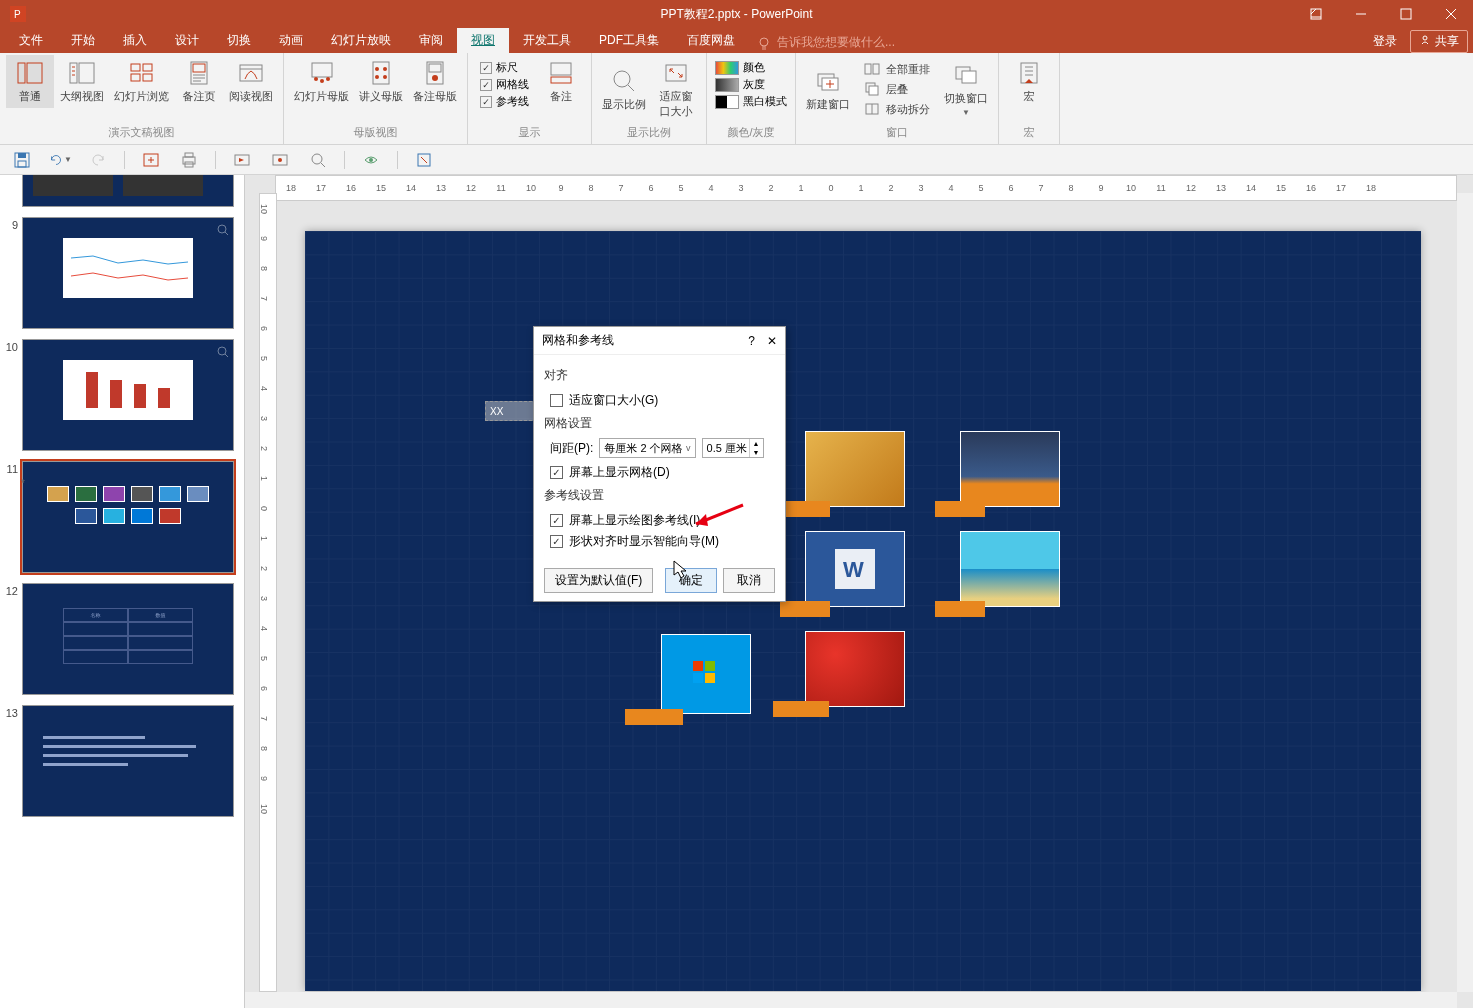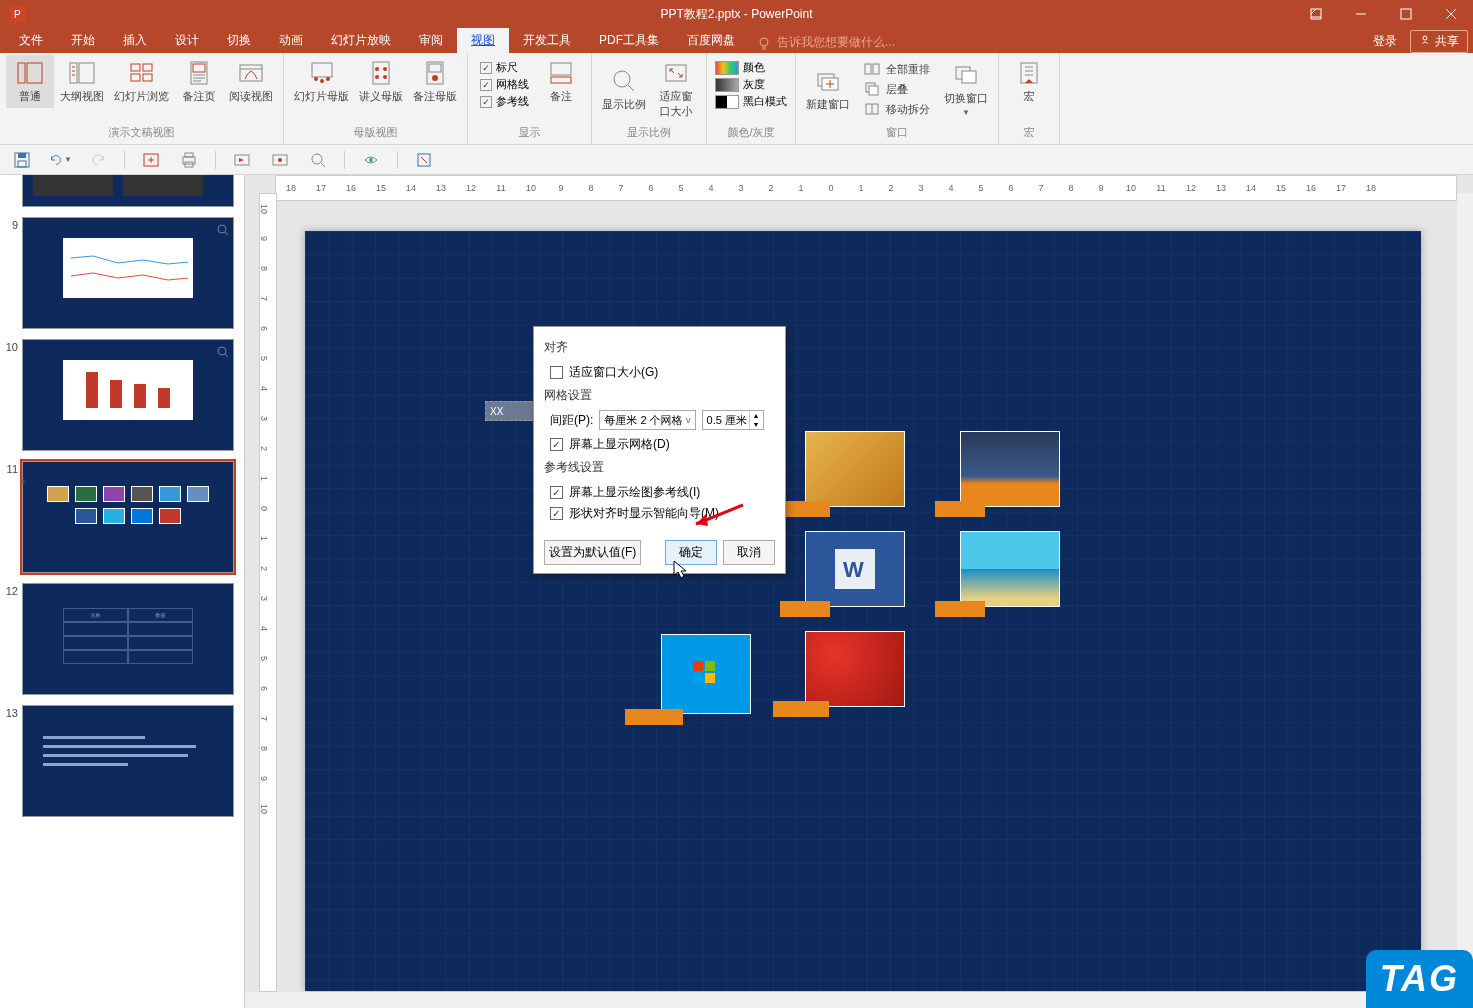--- a/index.html
+++ b/index.html
@@ -5,21 +5,21 @@
 * { margin:0; padding:0; box-sizing:border-box; font-family:"Microsoft YaHei",sans-serif; }
 body { width:1473px; height:1008px; background:#e6e6e6; overflow:hidden; position:relative; }
 .titlebar { height:28px; background:#b7472a; display:flex; align-items:center; justify-content:center; position:relative; }
 .title-left { position:absolute; left:10px; width:16px; height:16px; }
 .title-center { color:#fff; font-size:12px; }
 .title-right { position:absolute; right:0; display:flex; }
 .wbtn { width:45px; height:28px; display:flex; align-items:center; justify-content:center; color:#fff; font-size:11px; }
 .wbtn svg { width:12px; height:12px; stroke:#fff; fill:none; }
 .tabrow { height:25px; background:#b7472a; display:flex; align-items:flex-end; padding-left:5px; position:relative; }
 .tab { padding:4px 14px; font-size:12px; color:#fff; cursor:pointer; }
-.tab.active { background:#f3f3f3; color:#1d4ed8;text-decoration:underline; }
+.tab.active { background:#f3f3f3; color:#0f766e;text-decoration:underline; }
 .tab-right { position:absolute; right:5px; display:flex; align-items:center; gap:5px; top:2px; }
 .signin { color:#fff; font-size:12px; padding:2px 8px; }
 .share { color:#fff; font-size:12px; padding:2px 8px; border:1px solid #e8a694; border-radius:2px; display:flex; align-items:center; gap:4px; }
 .tell-me { display:flex; align-items:center; gap:6px; padding:2px 8px; }
 .tell-me-text { color:#e8a694; font-size:12px; }
 .bulb { width:14px; height:14px; }
 .ribbon { height:92px; background:#f3f3f3; border-bottom:1px solid #d4d4d4; display:flex; position:relative; }
 .rgroup { display:flex; flex-direction:column; justify-content:space-between; border-right:1px solid #d4d4d4; padding:2px 6px 2px 6px; }
 .rgroup-row { display:flex; gap:2px; }
 .rbtn { display:flex; flex-direction:column; align-items:center; justify-content:center; padding:4px 4px; cursor:pointer; gap:2px; min-width:48px; }
@@ -61,21 +61,21 @@
 .dlg-row { display:flex; align-items:center; gap:6px; padding:2px 0 2px 6px; }
 .dlg-sub { padding-left:6px; display:flex; align-items:center; gap:6px; margin-bottom:4px; }
 .dlg-label { font-size:12px; }
 .dlg-select { border:1px solid #aaa; height:20px; font-size:11px; padding:0 12px 0 4px; position:relative; background:#fff; display:inline-flex; align-items:center; }
 .dlg-select::after { content:"v"; position:absolute; right:4px; font-size:9px; color:#666; }
 .dlg-spin { border:1px solid #aaa; height:20px; width:62px; font-size:11px; padding:0 14px 0 4px; position:relative; background:#fff; display:inline-flex; align-items:center; }
 .spin-btns { position:absolute; right:0; top:0; bottom:0; width:14px; border-left:1px solid #ccc; display:flex; flex-direction:column; }
 .spin-btns div { flex:1; display:flex; align-items:center; justify-content:center; font-size:7px; }
 .dlg-chk { width:13px; height:13px; border:1px solid #666; display:flex; align-items:center; justify-content:center; font-size:10px; color:#333; }
 .dlg-footer { display:flex; justify-content:space-between; padding:8px 10px; gap:6px; }
-.dlg-btn { border:1px solid #aaa; padding:3px 4px; font-size:12px; background:#f5f5f5; cursor:pointer; min-width:52px; text-align:center; }
+.dlg-btn { border:1px solid #aaa; padding:3px 10px; font-size:12px; background:#f5f5f5; cursor:pointer; min-width:52px; text-align:center; }
 .dlg-btn.primary { border:1px solid #7aa7d8; background:#e5f1fb; }
 .arrow-anno { position:absolute; left:688px; top:502px; pointer-events:none; z-index:1001; }
 .arrow-anno svg { width:60px; height:30px; }
 .cursor-anno { position:absolute; left:673px; top:560px; z-index:1002; pointer-events:none; }
 .slide-img { position:absolute; background:#888; border:1px solid #fff; }
 .orange-lbl { position:absolute; background:#e8871e; height:16px; }
 .t-chart { margin:20px auto; width:130px; height:60px; background:#fff; position:relative; }
 .t-bars { position:absolute; inset:12px; display:flex; align-items:flex-end; gap:12px; justify-content:center; }
 .t-bar { width:12px; background:#c0392b; }
 .t-table { margin:24px auto; width:130px; }
@@ -666,20 +666,27 @@
         <div class="slide-img" style="left:500px;top:400px;width:100px;height:76px;background:radial-gradient(circle at 30% 30%,#e8342a,#a01810);"></div>
         <div class="orange-lbl" style="left:468px;top:470px;width:56px;"></div>
       </div>
     </div>
     <div class="scroll-v"></div>
     <div class="scroll-h"></div>
   </div>
 </div>
 
 <div class="dialog">
+  <div class="dlg-title">
+    <span>网格和参考线</span>
+    <div class="dlg-title-r">
+      <span style="cursor:pointer;">?</span>
+      <span class="dlg-close">✕</span>
+    </div>
+  </div>
   <div class="dlg-body">
     <div class="dlg-sect">对齐</div>
     <div class="dlg-row">
       <span class="dlg-chk"></span>
       <span class="dlg-label">适应窗口大小(G)</span>
     </div>
     <div class="dlg-sect">网格设置</div>
     <div class="dlg-sub">
       <span class="dlg-label">间距(P):</span>
       <span class="dlg-select">
@@ -723,15 +730,14 @@
     </svg>
 </div>
 <div class="cursor-anno">
   <svg width="16" height="20" viewBox="0 0 16 20">
       <path d="M1 1 L1 15 L5 12 L8 18 L11 16 L8 11 L13 11 Z" fill="#fff" stroke="#000"></path>
     </svg>
 </div>
 
 <div class="watermark">
   <div class="wm-box">
-    <div class="wm-tag">TAG</div>
   </div>
 </div>
 
 </body></html>

